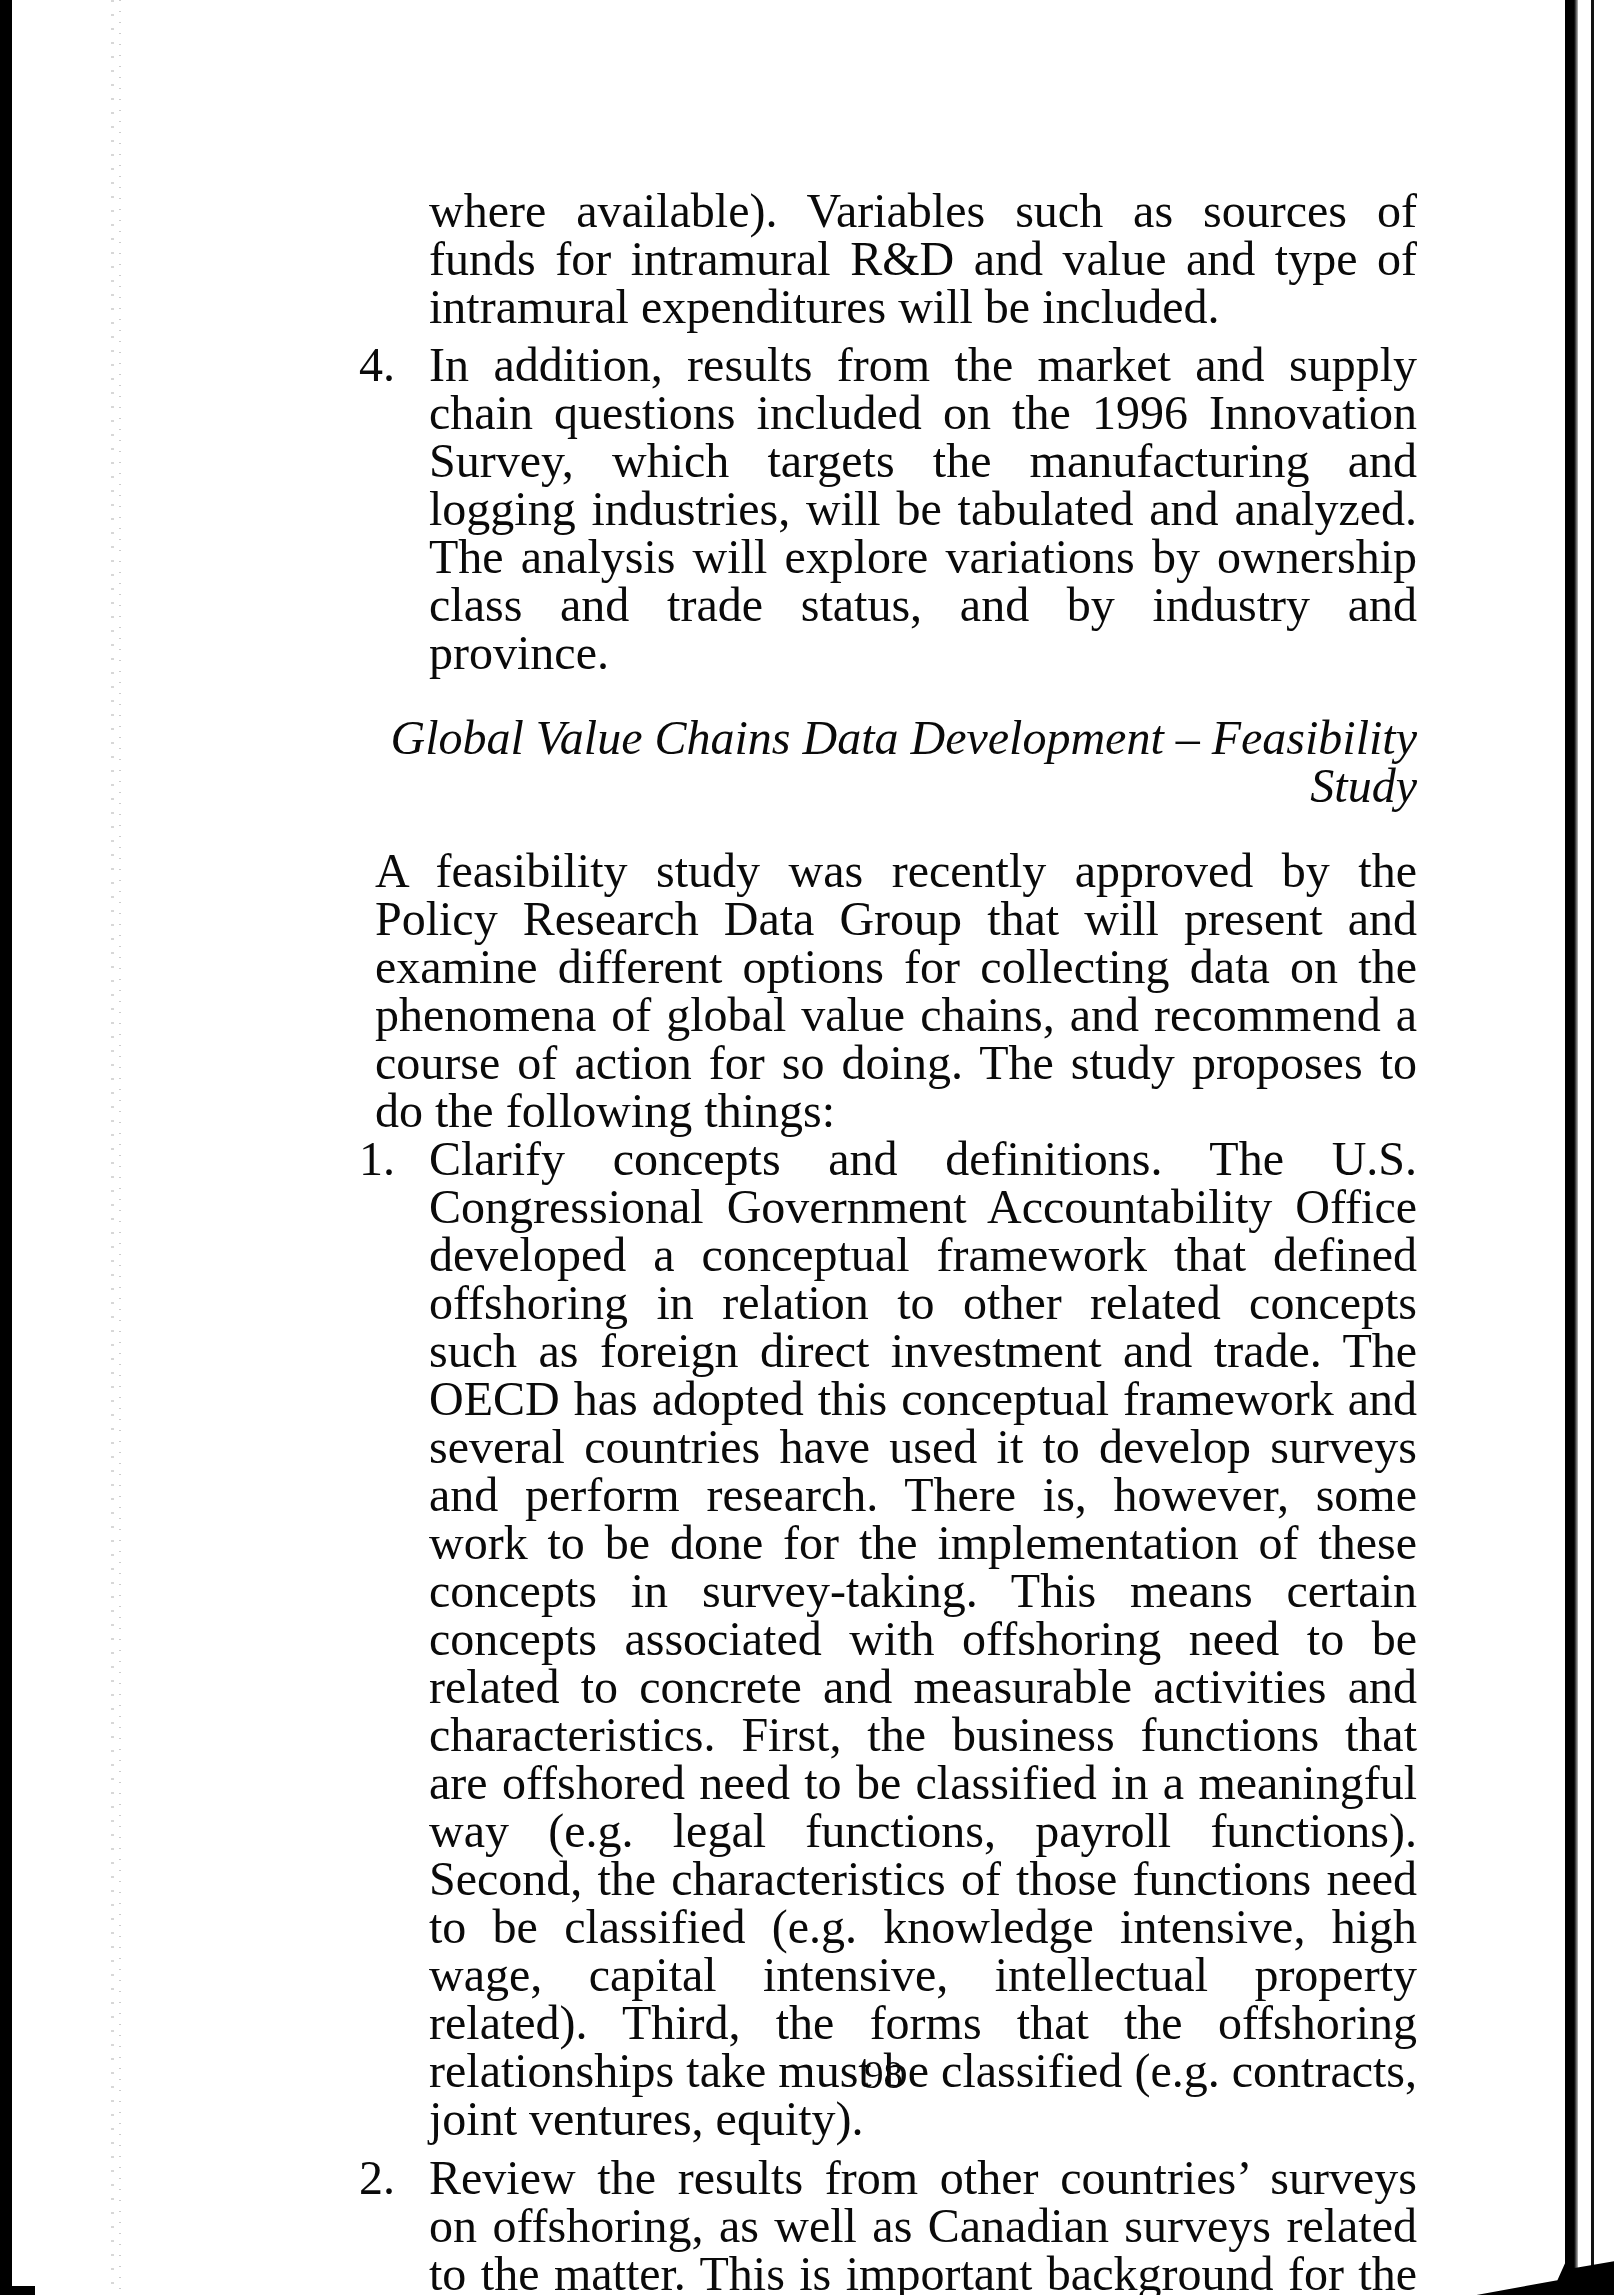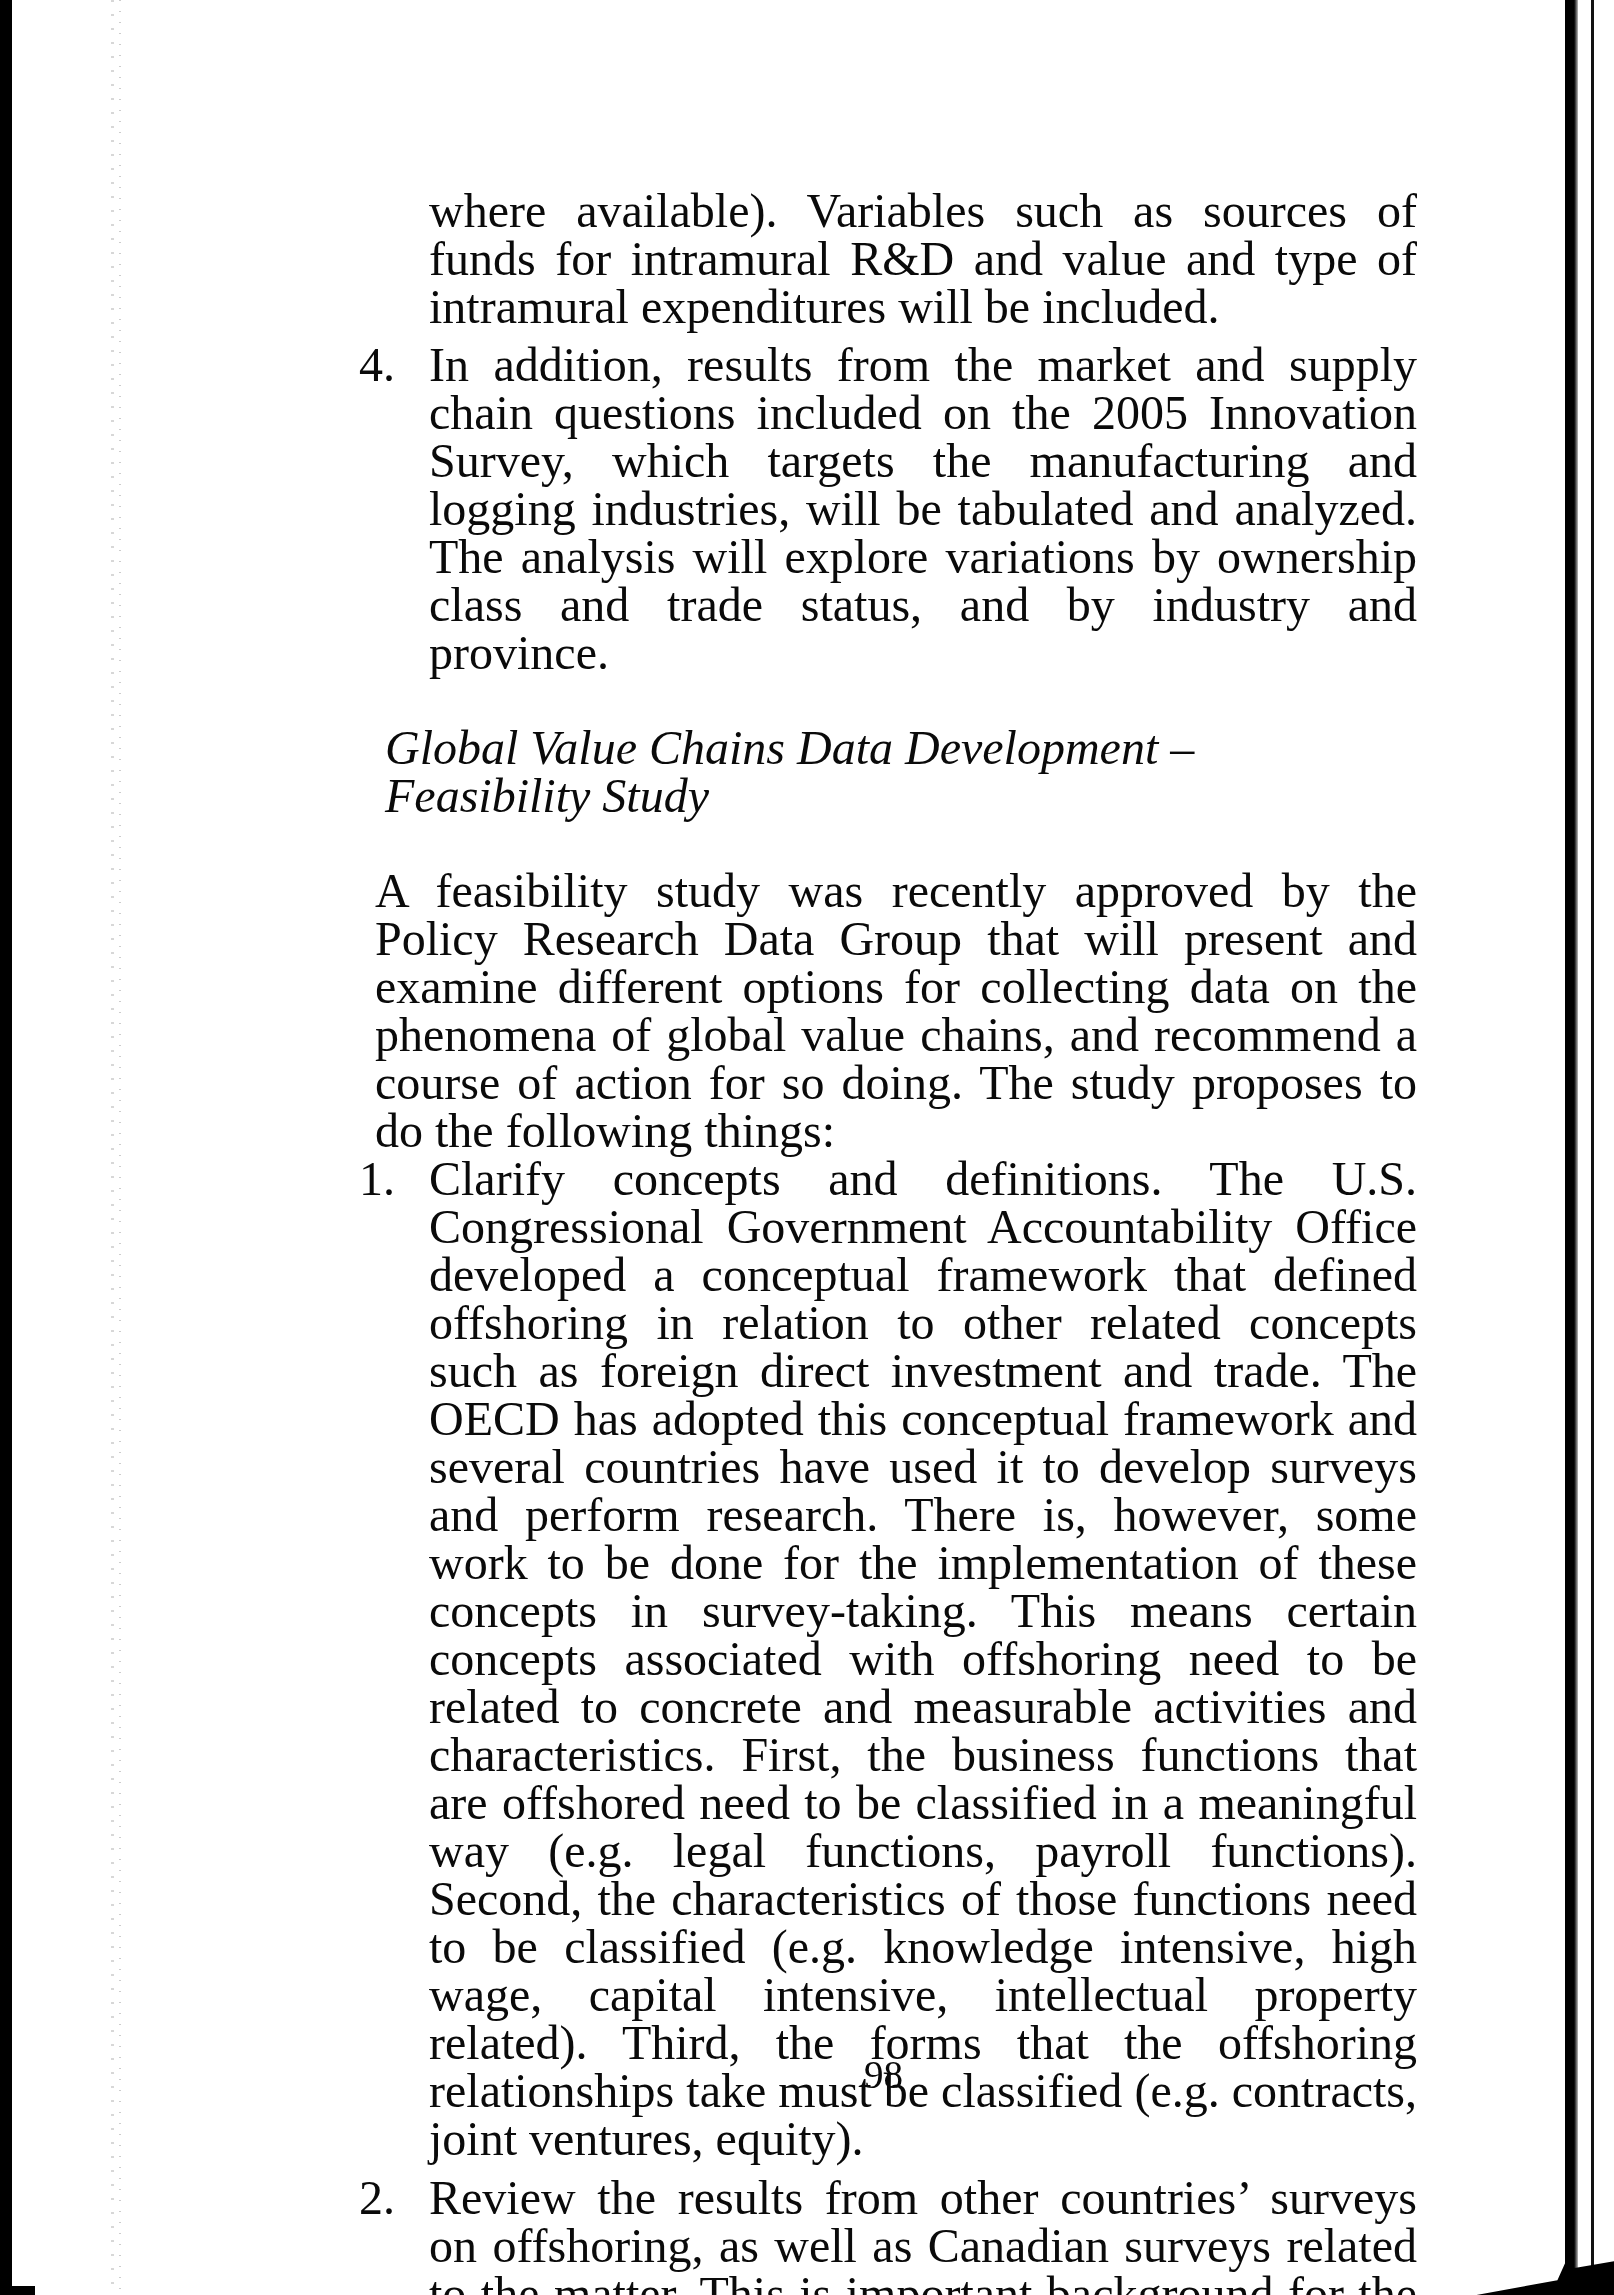--- a/index.html
+++ b/index.html
@@ -84,22 +84,23 @@
   }
   .list-num {
     position: absolute;
     left: -16px;
     top: 0;
   }
   .gap-sm { height: 10.3px; }
   .gap-md { height: 37px; }
   .heading {
     font-style: italic;
-    margin: 10px;
+    margin: 0;
     line-height: 48px;
+    text-align: right;
   }
   .page-number {
     position: absolute;
     left: 864px;
     top: 2051px;
     width: 64px;
     text-align: left;
     font-size: 39px;
     line-height: 48px;
   }
@@ -116,21 +117,21 @@
 <div class="bottom-left-shadow"></div>
 
 <div class="page">
 
   <p class="para cont">where available). Variables such as sources of funds for intramural R&amp;D and value and type of intramural expenditures will be included.</p>
 
   <div class="gap-sm"></div>
 
   <div class="list-item">
     <span class="list-num">4.</span>
-    <span>In addition, results from the market and supply chain questions included on the 2005 Innovation Survey, which targets the manufacturing and logging industries, will be tabulated and analyzed. The analysis will explore variations by ownership class and trade status, and by industry and province.</span>
+    <span>In addition, results from the market and supply chain questions included on the 1996 Innovation Survey, which targets the manufacturing and logging industries, will be tabulated and analyzed. The analysis will explore variations by ownership class and trade status, and by industry and province.</span>
   </div>
 
   <div class="gap-md"></div>
 
   <p class="heading">Global Value Chains Data Development – Feasibility Study</p>
 
   <div class="gap-md"></div>
 
   <p class="para">A feasibility study was recently approved by the Policy Research Data Group that will present and examine different options for collecting data on the phenomena of global value chains, and recommend a course of action for so doing. The study proposes to do the following things:</p>
 

